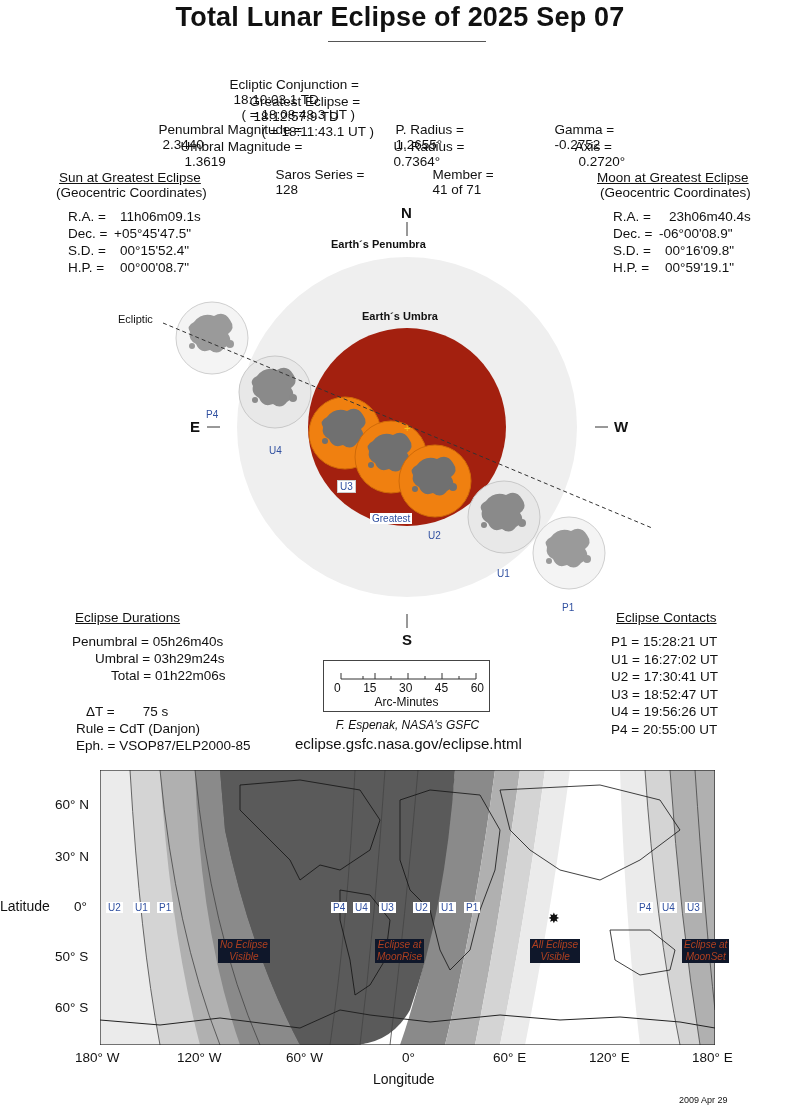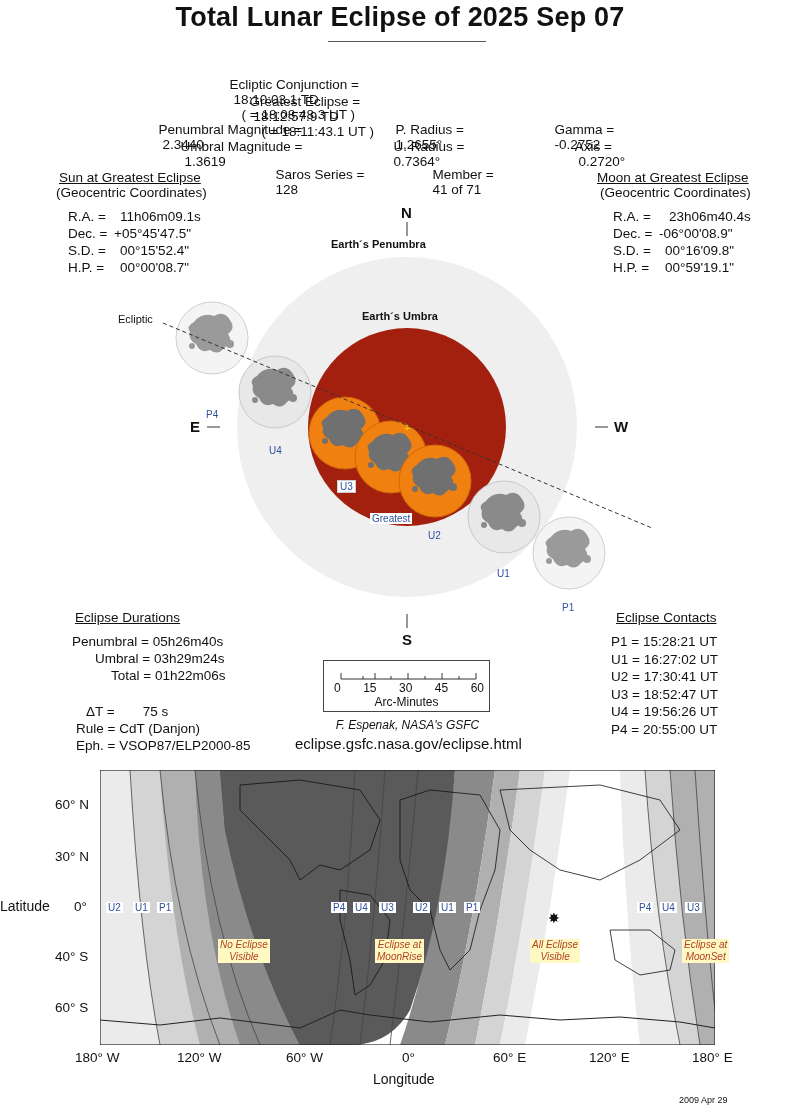--- a/index.html
+++ b/index.html
@@ -6,21 +6,21 @@
   body{width:800px;height:1110px;position:relative;overflow:hidden;font-family:"Liberation Sans",sans-serif;color:#111;}
   .abs{position:absolute;}
   .title{left:0;width:800px;top:2px;text-align:center;font-size:27px;font-weight:bold;letter-spacing:0.2px;}
   .title-rule{left:328px;top:41px;width:158px;height:1px;background:#555;}
   .t13{font-size:13.5px;}
   .row{white-space:pre;}
   .hdr{text-decoration:underline;font-size:13.5px;}
   .right{text-align:right;}
   .blue{color:#3050a0;font-size:10px;}
   .lbl-box{background:#fff;padding:0 2px;}
-  .red-it{color:#b04020;font-style:italic;font-size:10px;text-align:center;background:#fef9c3;line-height:12px;padding:0 2px;}
+  .red-it{color:#b04020;font-style:italic;font-size:10px;text-align:center;background:#0f172a;line-height:12px;padding:0 2px;}
   .compass{font-weight:bold;font-size:15px;}
   .small-bold{font-weight:bold;font-size:11px;}
   svg text{font-family:"Liberation Sans",sans-serif;}
 </style>
 </head>
 <body>
 
 <div class="abs title">Total Lunar Eclipse of  2025 Sep 07</div>
 <div class="abs title-rule"></div>
 
@@ -259,21 +259,21 @@
   </g>
 
   <rect x="0" y="0" width="615" height="275" fill="none" stroke="#222" stroke-width="1.2"></rect>
 
   <text x="448" y="153" font-size="14" fill="#111">✸</text>
 </svg>
 
 <div class="abs t13" style="left:55px;top:797px;">60° N</div>
 <div class="abs t13" style="left:55px;top:849px;">30° N</div>
 <div class="abs t13" style="left:74px;top:899px;">0°</div>
-<div class="abs t13" style="left:55px;top:949px;">40° S</div>
+<div class="abs t13" style="left:55px;top:949px;">50° S</div>
 <div class="abs t13" style="left:55px;top:1000px;">60° S</div>
 <div class="abs" style="left:0px;top:898px;font-size:14px;">Latitude</div>
 
 <div class="abs t13" style="left:75px;top:1050px;">180° W</div>
 <div class="abs t13" style="left:177px;top:1050px;">120° W</div>
 <div class="abs t13" style="left:286px;top:1050px;">60° W</div>
 <div class="abs t13" style="left:402px;top:1050px;">0°</div>
 <div class="abs t13" style="left:493px;top:1050px;">60° E</div>
 <div class="abs t13" style="left:589px;top:1050px;">120° E</div>
 <div class="abs t13" style="left:692px;top:1050px;">180° E</div>

